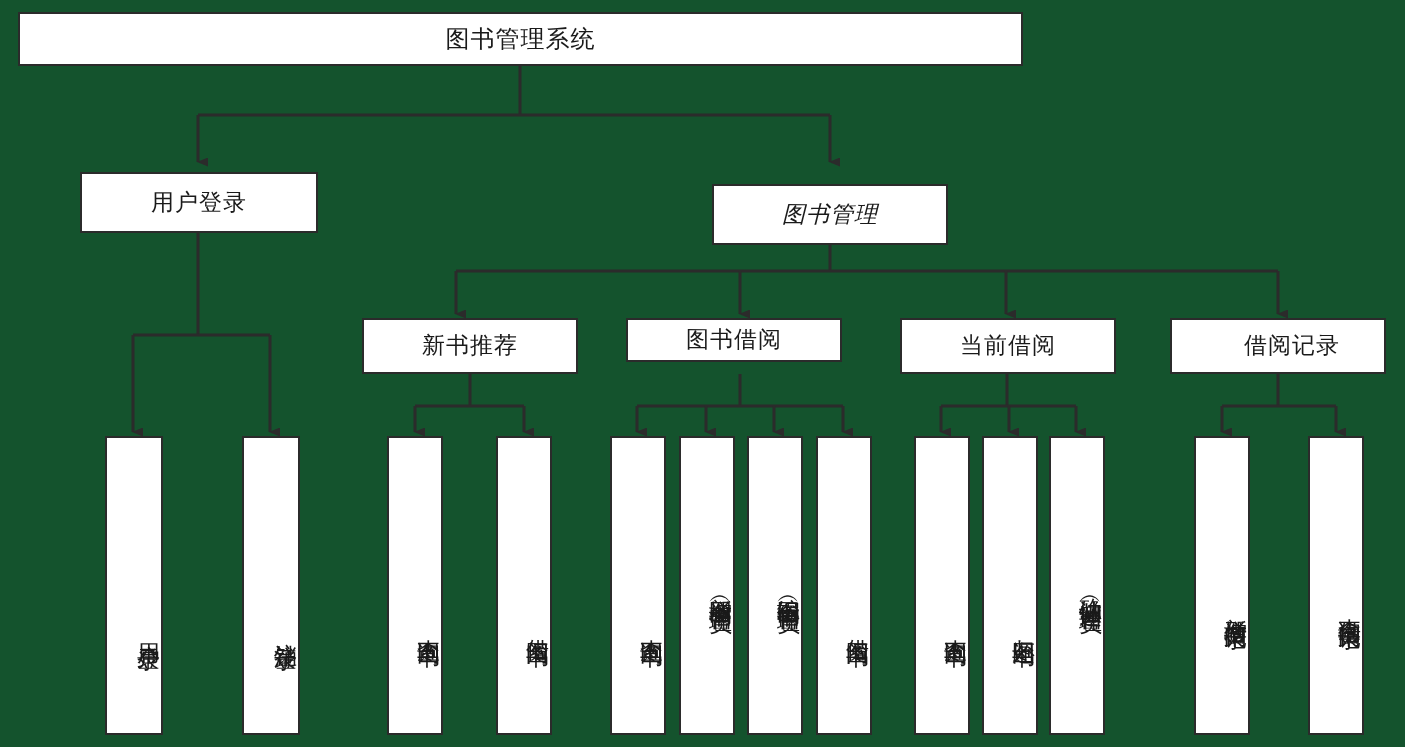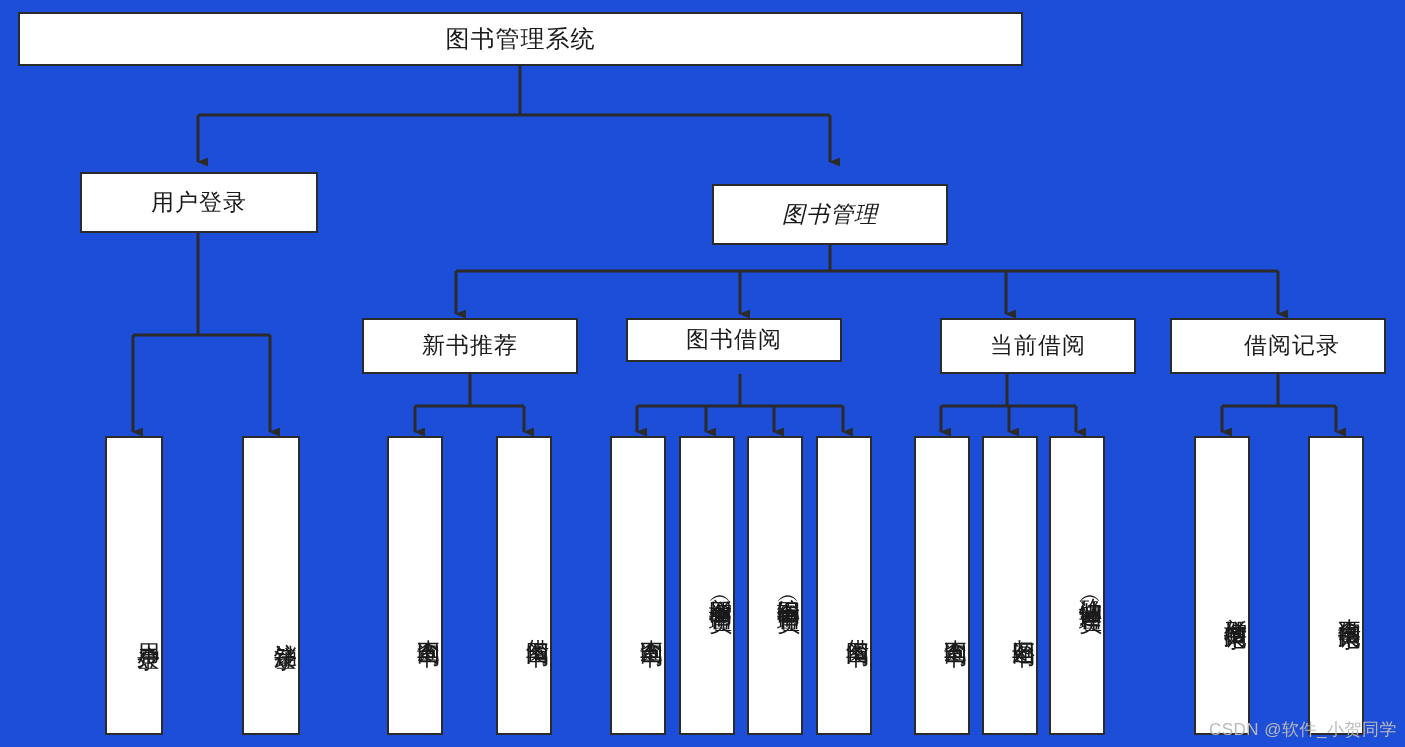--- a/index.html
+++ b/index.html
@@ -8,21 +8,21 @@
     padding: 0;
     background: #ffffff;
   }
   body {
     font-family: "Liberation Sans", "DejaVu Sans", sans-serif;
   }
   #diagram-root {
     position: relative;
     width: 1405px;
     height: 747px;
-    background: #1d4ed8;
+    background: #14532d;
     overflow: hidden;
   }
   #diagram-svg {
     position: absolute;
     left: 0;
     top: 0;
     width: 1405px;
     height: 747px;
   }
   .node {
@@ -139,21 +139,21 @@
   <div class="node horizontal" style="left:712px; top:184px; width:236px; height:61px;font-style:italic;">
     <span class="node-label">图书管理</span>
   </div>
 
   <div class="node horizontal" style="left:362px; top:318px; width:216px; height:56px;justify-content:center;">
     <span class="node-label">新书推荐</span>
   </div>
   <div class="node horizontal" style="left:626px; top:318px; width:216px; height:44px;">
     <span class="node-label">图书借阅</span>
   </div>
-  <div class="node horizontal" style="left:900px; top:318px; width:196px; height:56px;margin-left:40px;">
+  <div class="node horizontal" style="left:900px; top:318px; width:216px; height:56px;">
     <span class="node-label">当前借阅</span>
   </div>
   <div class="node horizontal" style="left:1170px; top:318px; width:216px; height:56px;padding-left:28px;">
     <span class="node-label">借阅记录</span>
   </div>
 
   <div class="node vertical" style="left:105px; top:436px; width:58px; height:299px; padding-top:86px;">
     <span class="node-label">用户登录</span>
   </div>
   <div class="node vertical" style="left:242px; top:436px; width:58px; height:299px; padding-top:86px;">
@@ -190,15 +190,14 @@
     <span class="node-label">确认归还（管理员）</span>
   </div>
 
   <div class="node vertical" style="left:1194px; top:436px; width:56px; height:299px; padding-top:40px;">
     <span class="node-label">新增借阅记录</span>
   </div>
   <div class="node vertical" style="left:1308px; top:436px; width:56px; height:299px; padding-top:40px;">
     <span class="node-label">查询借阅记录</span>
   </div>
 
-  <div id="watermark">CSDN @软件_小贺同学</div>
 
 </div>
 
 </body></html>

